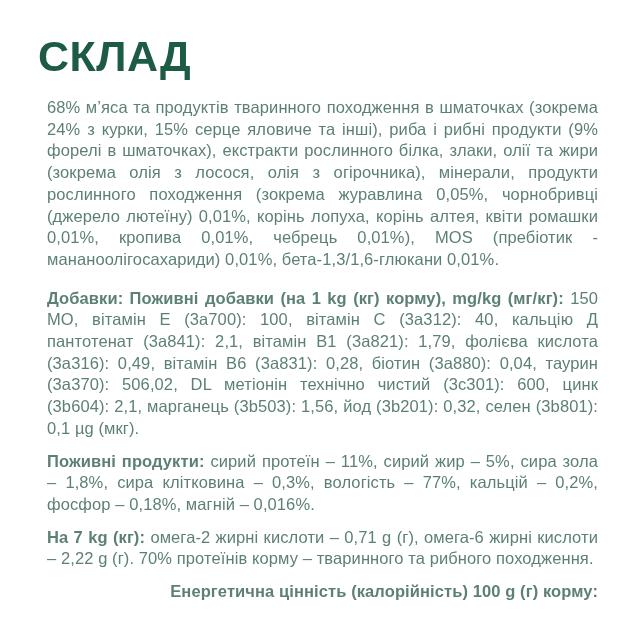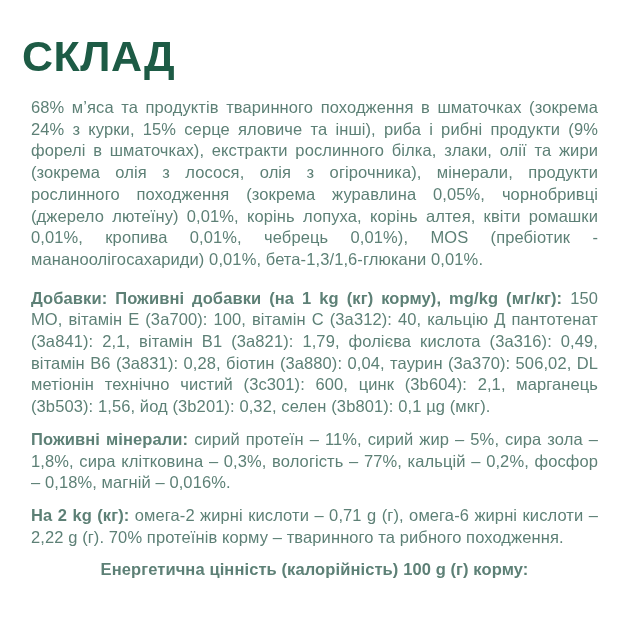--- a/index.html
+++ b/index.html
@@ -11,21 +11,21 @@
     width: 630px;
     height: 630px;
     overflow: hidden;
     font-family: "Liberation Sans", sans-serif;
     -webkit-font-smoothing: antialiased;
   }
   .page {
     box-sizing: border-box;
     width: 630px;
     height: 630px;
-    padding: 28px 21px 0 20px;
+    padding: 28px 21px 0 36px;
     background: #ffffff;
   }
   .page-title {
     margin: 6px 0 19px 2px;
     font-size: 43px;
     line-height: 44px;
     font-weight: bold;
     letter-spacing: 0.5px;
     color: #1d5b45;
   }
@@ -40,35 +40,35 @@
   .para.gap-after {
     margin-bottom: 17px;
   }
   .b {
     font-weight: bold;
   }
   .block {
     display: block;
   }
   .energy .block {
-    text-align: center;
+    text-align: right;
   }
 </style>
 </head>
 <body>
 
 <div class="page">
 
   <h1 class="page-title">СКЛАД</h1>
 
   <p class="para gap-after">68% м’яса та продуктів тваринного походження в шматочках (зокрема 24% з курки, 15% серце яловиче та інші), риба і рибні продукти (9% форелі в шматочках), екстракти рослинного білка, злаки, олії та жири (зокрема олія з лосося, олія з огірочника), мінерали, продукти рослинного походження (зокрема журавлина 0,05%, чорнобривці (джерело лютеїну) 0,01%, корінь лопуха, корінь алтея, квіти ромашки 0,01%, кропива 0,01%, чебрець 0,01%), MOS (пребіотик - мананоолігосахариди) 0,01%, бета-1,3/1,6-глюкани 0,01%.</p>
 
   <p class="para"><span class="b">Добавки: Поживні добавки (на 1 kg (кг) корму), mg/kg (мг/кг):</span> <span>150 МО, вітамін Е (3a700): 100, вітамін С (3a312): 40, кальцію Д пантотенат (3a841): 2,1, вітамін B1 (3a821): 1,79, фолієва кислота (3a316): 0,49, вітамін B6 (3a831): 0,28, біотин (3a880): 0,04, таурин (3a370): 506,02, DL метіонін технічно чистий (3c301): 600, цинк (3b604): 2,1, марганець (3b503): 1,56, йод (3b201): 0,32, селен (3b801): 0,1 µg (мкг).</span></p>
 
-  <p class="para"><span class="b">Поживні мінерали:</span> <span>сирий протеїн – 11%, сирий жир – 5%, сира зола – 1,8%, сира клітковина – 0,3%, вологість – 77%, кальцій – 0,2%, фосфор – 0,18%, магній – 0,016%.</span></p>
+  <p class="para"><span class="b">Поживні продукти:</span> <span>сирий протеїн – 11%, сирий жир – 5%, сира зола – 1,8%, сира клітковина – 0,3%, вологість – 77%, кальцій – 0,2%, фосфор – 0,18%, магній – 0,016%.</span></p>
 
-  <p class="para"><span class="b">На 2 kg (кг):</span> <span>омега-2 жирні кислоти – 0,71 g (г), омега-6 жирні кислоти – 2,22 g (г). 70% протеїнів корму – тваринного та рибного походження.</span></p>
+  <p class="para"><span class="b">На 7 kg (кг):</span> <span>омега-2 жирні кислоти – 0,71 g (г), омега-6 жирні кислоти – 2,22 g (г). 70% протеїнів корму – тваринного та рибного походження.</span></p>
 
   <p class="para energy">
       <span class="b block">Енергетична цінність (калорійність) 100 g (г) корму:</span>
     </p>
 
 </div>
 
 </body></html>

